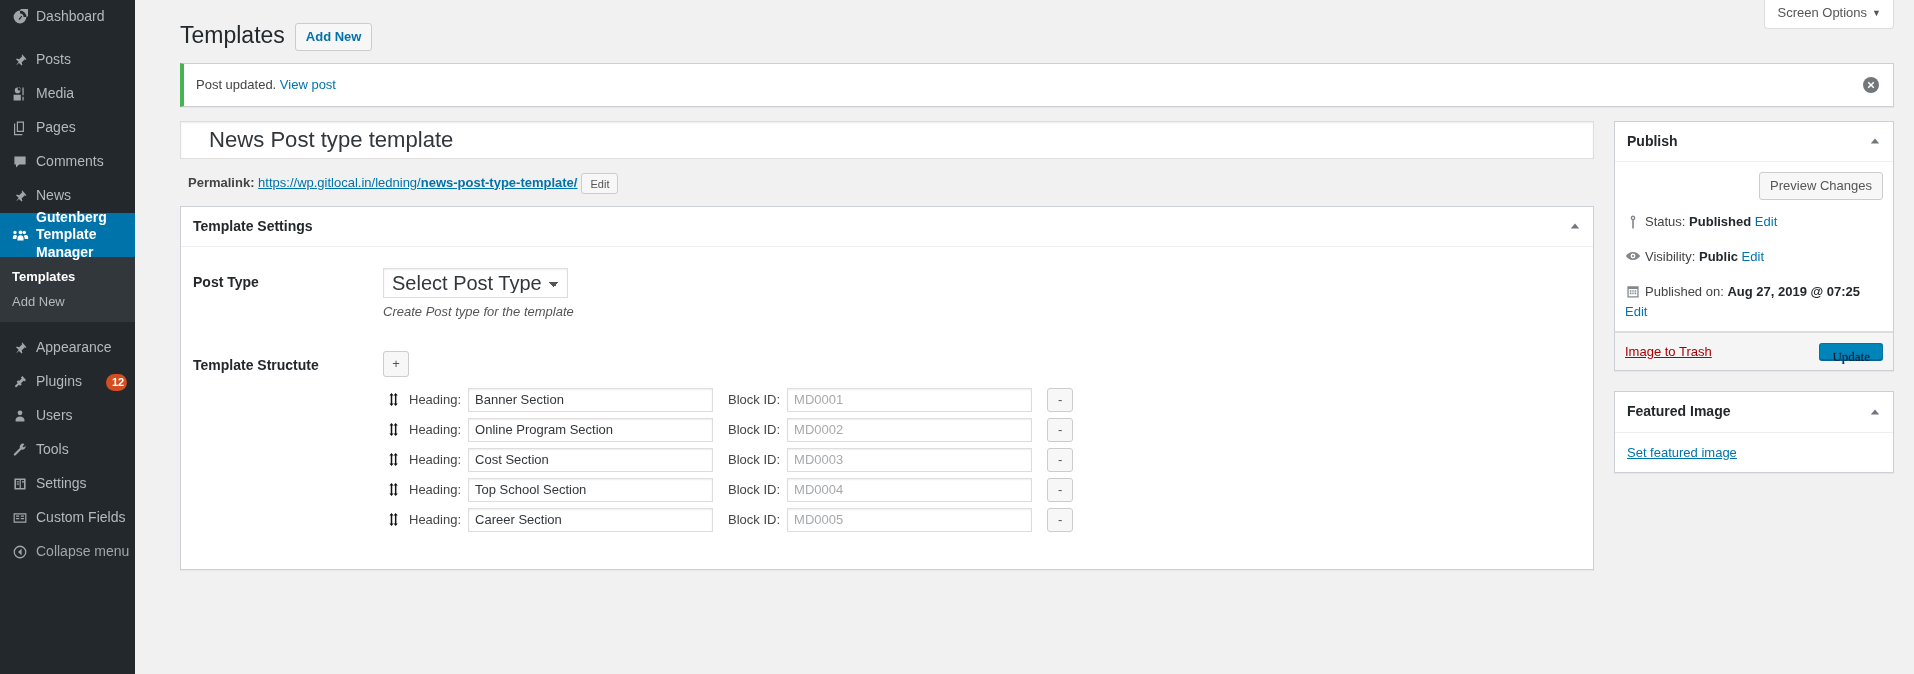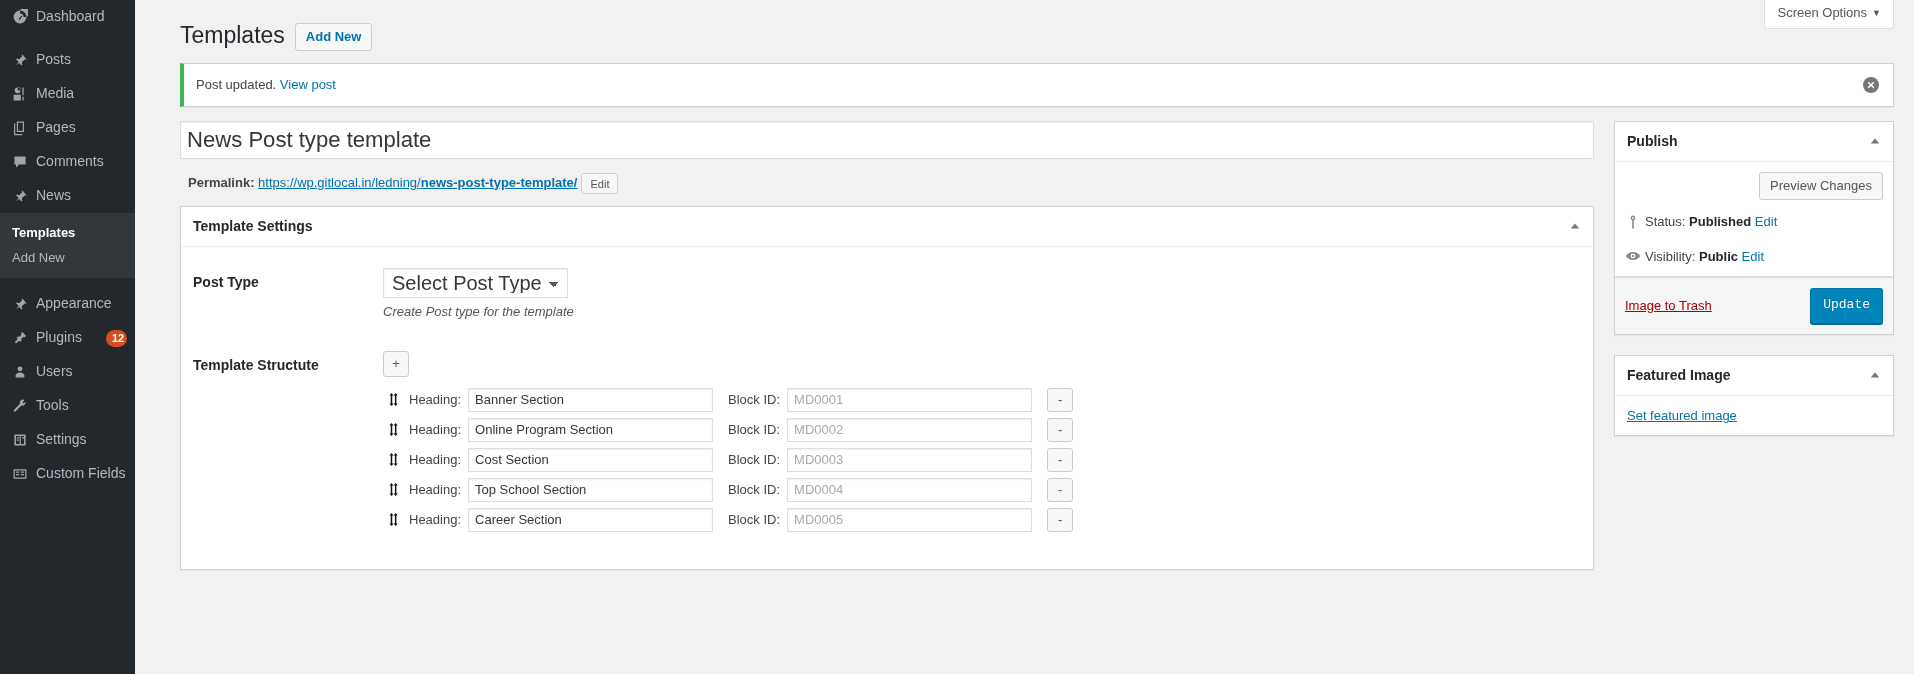--- a/index.html
+++ b/index.html
@@ -160,21 +160,21 @@
   }
 
   
   .cols { display: flex; align-items: flex-start; }
   .col-main { flex: 1 1 auto; min-width: 0; padding-right: 20px; }
   .col-side { flex: 0 0 280px; width: 280px; }
 
   
   #titlediv input {
     width: 100%;
-    padding: 6px 6px;
+    padding: 6px 28px;
     font-size: 1.7em;
     line-height: 100%;
     height: 38px;
     outline: none;
     background: #fff;
     border: 1px solid #ddd;
     box-shadow: inset 0 1px 2px rgba(0,0,0,.07);
     color: #32373c;
     font-family: "Liberation Sans", sans-serif;
     font-weight: 400;
@@ -389,29 +389,29 @@
     justify-content: space-between;
     background: #f5f5f5;
     border-top: 1px solid #ddd;
   }
   .trash-link { color: #a00; text-decoration: underline; font-size: 13px; cursor: pointer; }
   .button-primary {
     background: #0085ba;
     border: 1px solid #0073aa;
     border-bottom-color: #006799;
     box-shadow: 0 1px 0 #006799;
-    color: #ffffff;
+    color: #0f172a;
     text-shadow: 0 -1px 1px #006799;
     font-size: 13px;
     line-height: 26px;
-    height: 36px;
+    height: 17px;
     padding: 0 12px 1px;
     border-radius: 3px;
     cursor: pointer;
-    font-family: Liberation Mono, monospace;
+    font-family: Liberation Serif, serif;
   }
   #postimagediv .inside { padding: 12px; margin: 0; }
   #postimagediv a { color: #0073aa; text-decoration: underline; font-size: 13px; cursor: pointer; }
   a { cursor: pointer; }
 </style>
 </head>
 <body>
 
 <div id="adminmenu">
 
@@ -462,20 +462,28 @@
 
   <div class="menu-top">
     <span class="mi">
       <svg class="ic" width="16" height="16" viewBox="0 0 20 20">
           <path d="M13 3l-1 1 1 1-4 4-3-1-1 1 3.3 3.3L5 17l3.7-3.3L12 17l1-1-1-3 4-4 1 1 1-1z"></path>
         </svg>
     </span>
     <span class="mlabel">News</span>
   </div>
 
+  <div class="menu-top current">
+    <span class="mi">
+      <svg class="ic" width="17" height="17" viewBox="0 0 20 20">
+          <path d="M5.5 6.5a2 2 0 11-2-2 2 2 0 012 2zm11 0a2 2 0 11-2-2 2 2 0 012 2zM10 4a2.3 2.3 0 11-2.3 2.3A2.3 2.3 0 0110 4zM3.5 9.5c2 0 2.6 1 2.6 1A5.4 5.4 0 005 14H1v-1.6c0-2 1.2-2.9 2.5-2.9zm13 0c1.3 0 2.5.9 2.5 2.9V14h-4a5.4 5.4 0 00-1.1-3.5s.6-1 2.6-1zM10 9.6c2 0 3.6 1.2 3.6 3.6V16H6.4v-2.8c0-2.4 1.6-3.6 3.6-3.6z"></path>
+        </svg>
+    </span>
+    <span class="mlabel"><span>Gutenberg</span><br><span>Template Manager</span></span>
+  </div>
 
   <div class="submenu">
     <a class="cur">Templates</a>
     <a>Add New</a>
   </div>
 
   <div class="menu-top sep-top">
     <span class="mi">
       <svg class="ic" width="16" height="16" viewBox="0 0 20 20">
           <path d="M13 3l-1 1 1 1-4 4-3-1-1 1 3.3 3.3L5 17l3.7-3.3L12 17l1-1-1-3 4-4 1 1 1-1z"></path>
@@ -524,20 +532,28 @@
 
   <div class="menu-top">
     <span class="mi">
       <svg class="ic" width="16" height="16" viewBox="0 0 20 20">
           <path d="M2 4h16v12H2zm1.5 1.5v9h13v-9zM5 7h4v1.5H5zm0 3h4v1.5H5zm6-3h4v1.5h-4zm0 3h4v1.5h-4z"></path>
         </svg>
     </span>
     <span class="mlabel">Custom Fields</span>
   </div>
 
+  <div class="menu-top collapse">
+    <span class="mi">
+      <svg class="ic" width="16" height="16" viewBox="0 0 20 20">
+          <path d="M10 2a8 8 0 108 8 8 8 0 00-8-8zm0 1.6A6.4 6.4 0 113.6 10 6.4 6.4 0 0110 3.6zm2 2.4L7.5 10 12 14z"></path>
+        </svg>
+    </span>
+    <span class="mlabel">Collapse menu</span>
+  </div>
 </div>
 
 <div id="wpbody">
 
   <button class="screen-meta-toggle">
     <span>Screen Options</span><span class="caret">▼</span>
   </button>
 
   <div class="page-head">
     <h1 class="page-title">Templates</h1>
@@ -699,20 +715,29 @@
                 <div class="misc-pub-section">
                   <span class="dash">
                     <svg class="ic" width="16" height="16" viewBox="0 0 20 20">
                         <path d="M10 5c-4 0-7.3 2.6-9 5 1.7 2.4 5 5 9 5s7.3-2.6 9-5c-1.7-2.4-5-5-9-5zm0 2a3 3 0 110 6 3 3 0 010-6zm0 1.6A1.4 1.4 0 1011.4 10 1.4 1.4 0 0010 8.6z"></path>
                       </svg>
                   </span><span>Visibility:</span>
                   <b>Public</b>
                   <a>Edit</a>
                 </div>
 
+                <div class="misc-pub-section">
+                  <span class="dash">
+                    <svg class="ic" width="16" height="16" viewBox="0 0 20 20">
+                        <path d="M3 4h14v14H3zm1.6 3.5v9h10.8v-9zM6 9h2v2H6zm3.2 0h1.6v2H9.2zM12 9h2v2h-2zM6 12h2v2H6zm3.2 0h1.6v2H9.2zM12 12h2v2h-2z"></path>
+                      </svg>
+                  </span><span>Published on:</span>
+                  <b>Aug 27, 2019 @ 07:25</b>
+                  <a>Edit</a>
+                </div>
 
               </div>
             </div>
             <div id="major-publishing-actions">
               <a class="trash-link">Image to Trash</a>
               <button class="button-primary">Update</button>
             </div>
           </div>
         </div>
       </div>

